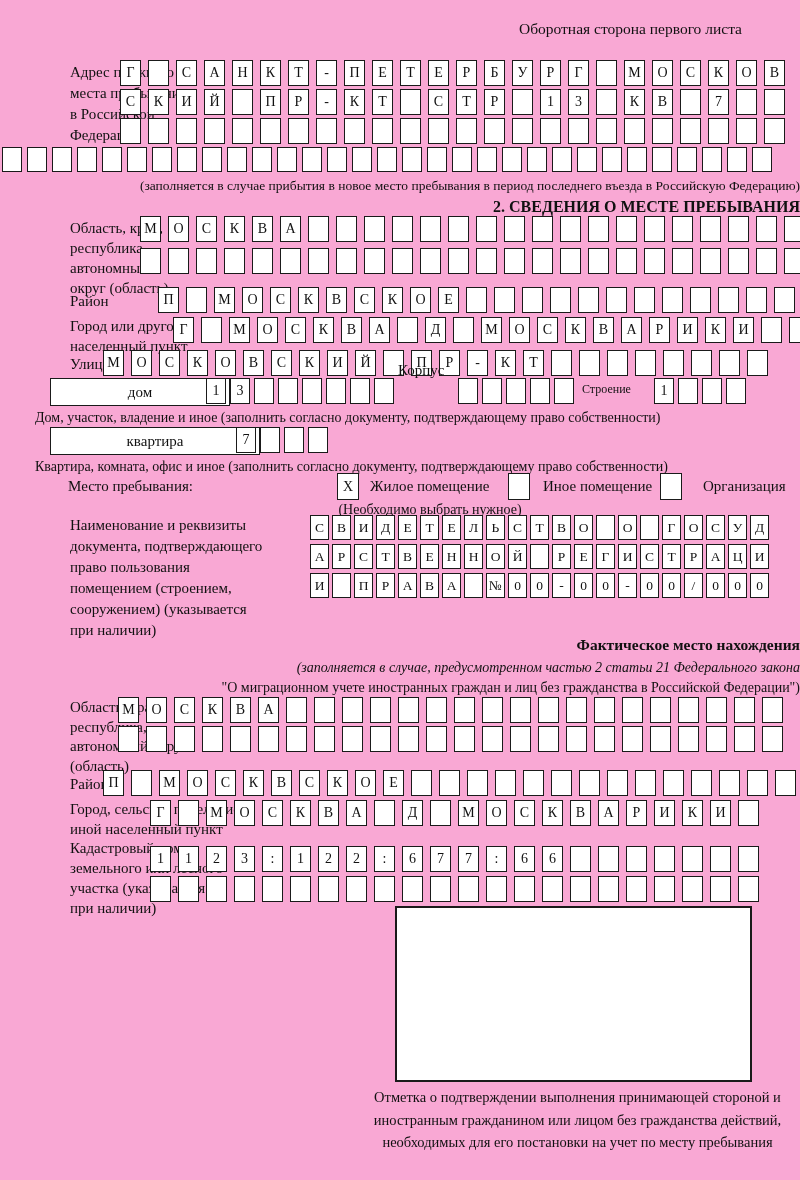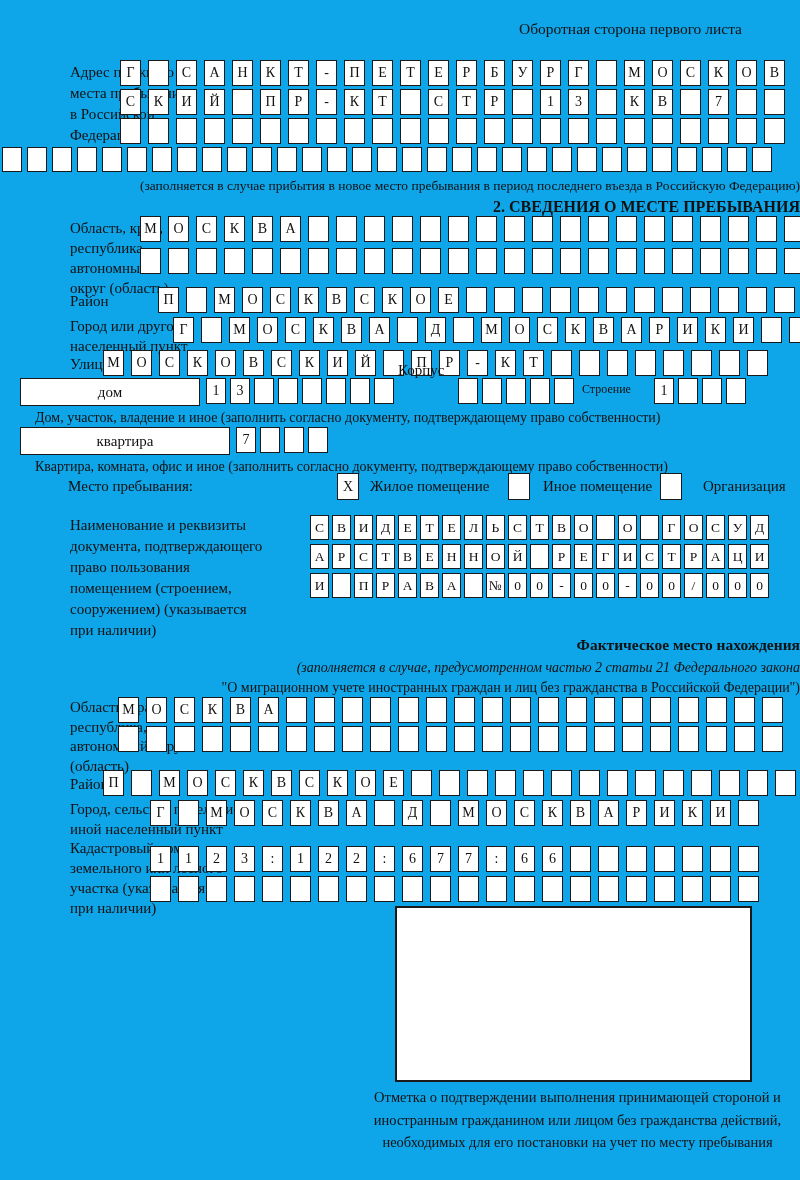--- a/index.html
+++ b/index.html
@@ -1,17 +1,17 @@
 <!DOCTYPE html>
 <html><head>
 <meta charset="utf-8">
 <style>
   html,body{margin:0;padding:0;background:#fff;}
   .page{
-    position:relative;width:800px;height:1180px;background:#0ea5e9;
+    position:relative;width:800px;height:1180px;background:#f9a8d4;
     font-family:"Liberation Serif","DejaVu Serif",serif;color:#111;overflow:hidden;
   }
   .abs{position:absolute;}
   .lbl{position:absolute;font-size:15px;line-height:21px;white-space:pre-line;color:#111;}
   .note{position:absolute;font-size:13.5px;color:#111;white-space:pre-line;}
   .center{left:0;width:100%;text-align:right;}
   .title{position:absolute;font-weight:bold;font-size:16px;}
   .grid{position:absolute;display:flex;gap:7px;}
   .grid .cell{
     width:21px;height:26px;box-sizing:border-box;border:1.5px solid #1a1a1a;
@@ -19,21 +19,21 @@
     font-size:14px;font-family:"Liberation Serif",serif;background:#fff;flex:none;
   }
   .grid.narrow{gap:5px;}
   .grid.narrow .cell{width:20px;height:25px;}
   .grid.tight{gap:4px;}
   .grid.tight .cell{width:20px;height:26px;}
   .grid.doc{gap:3px;}
   .grid.doc .cell{width:19px;height:25px;font-size:13.5px;}
   .wbox{
     position:absolute;box-sizing:border-box;border:1.5px solid #1a1a1a;height:28px;
-    display:flex;align-items:center;justify-content:center;font-size:15px;background:#fff;
+    display:flex;align-items:center;justify-content:center;font-size:15px;background:#fff;margin-left:30px;
   }
   .chk{
     position:absolute;width:22px;height:27px;box-sizing:border-box;border:1.6px solid #1a1a1a;
     display:flex;align-items:center;justify-content:center;font-size:14px;background:#fff;
   }
   .stamp{position:absolute;box-sizing:border-box;border:2px solid #1a1a1a;background:#fff;}
 </style>
 </head>
 <body>
 
@@ -337,20 +337,21 @@
     </div>
   <div class="note" style="left:35px;top:459px;font-size:14px;">Квартира, комната, офис и иное (заполнить согласно документу, подтверждающему право собственности)</div>
 
   <div class="abs" style="left:68px;top:478px;font-size:15px;">Место пребывания:</div>
   <div class="chk" style="left:337px;top:473px;">X</div>
   <div class="abs" style="left:370px;top:478px;font-size:15px;">Жилое помещение</div>
   <div class="chk" style="left:508px;top:473px;"></div>
   <div class="abs" style="left:543px;top:478px;font-size:15px;">Иное помещение</div>
   <div class="chk" style="left:660px;top:473px;"></div>
   <div class="abs" style="left:703px;top:478px;font-size:15px;">Организация</div>
+  <div class="note" style="left:230px;top:502px;width:400px;text-align:center;font-size:14px;">(Необходимо выбрать нужное)</div>
 
   <div class="lbl" style="left:70px;top:515px;line-height:21px;">Наименование и реквизиты
 документа, подтверждающего
 право пользования
 помещением (строением,
 сооружением) (указывается
 при наличии)</div>
   <div class="grid doc" style="left:310px;top:515px;">
       <span class="cell">С</span>
       <span class="cell">В</span>

